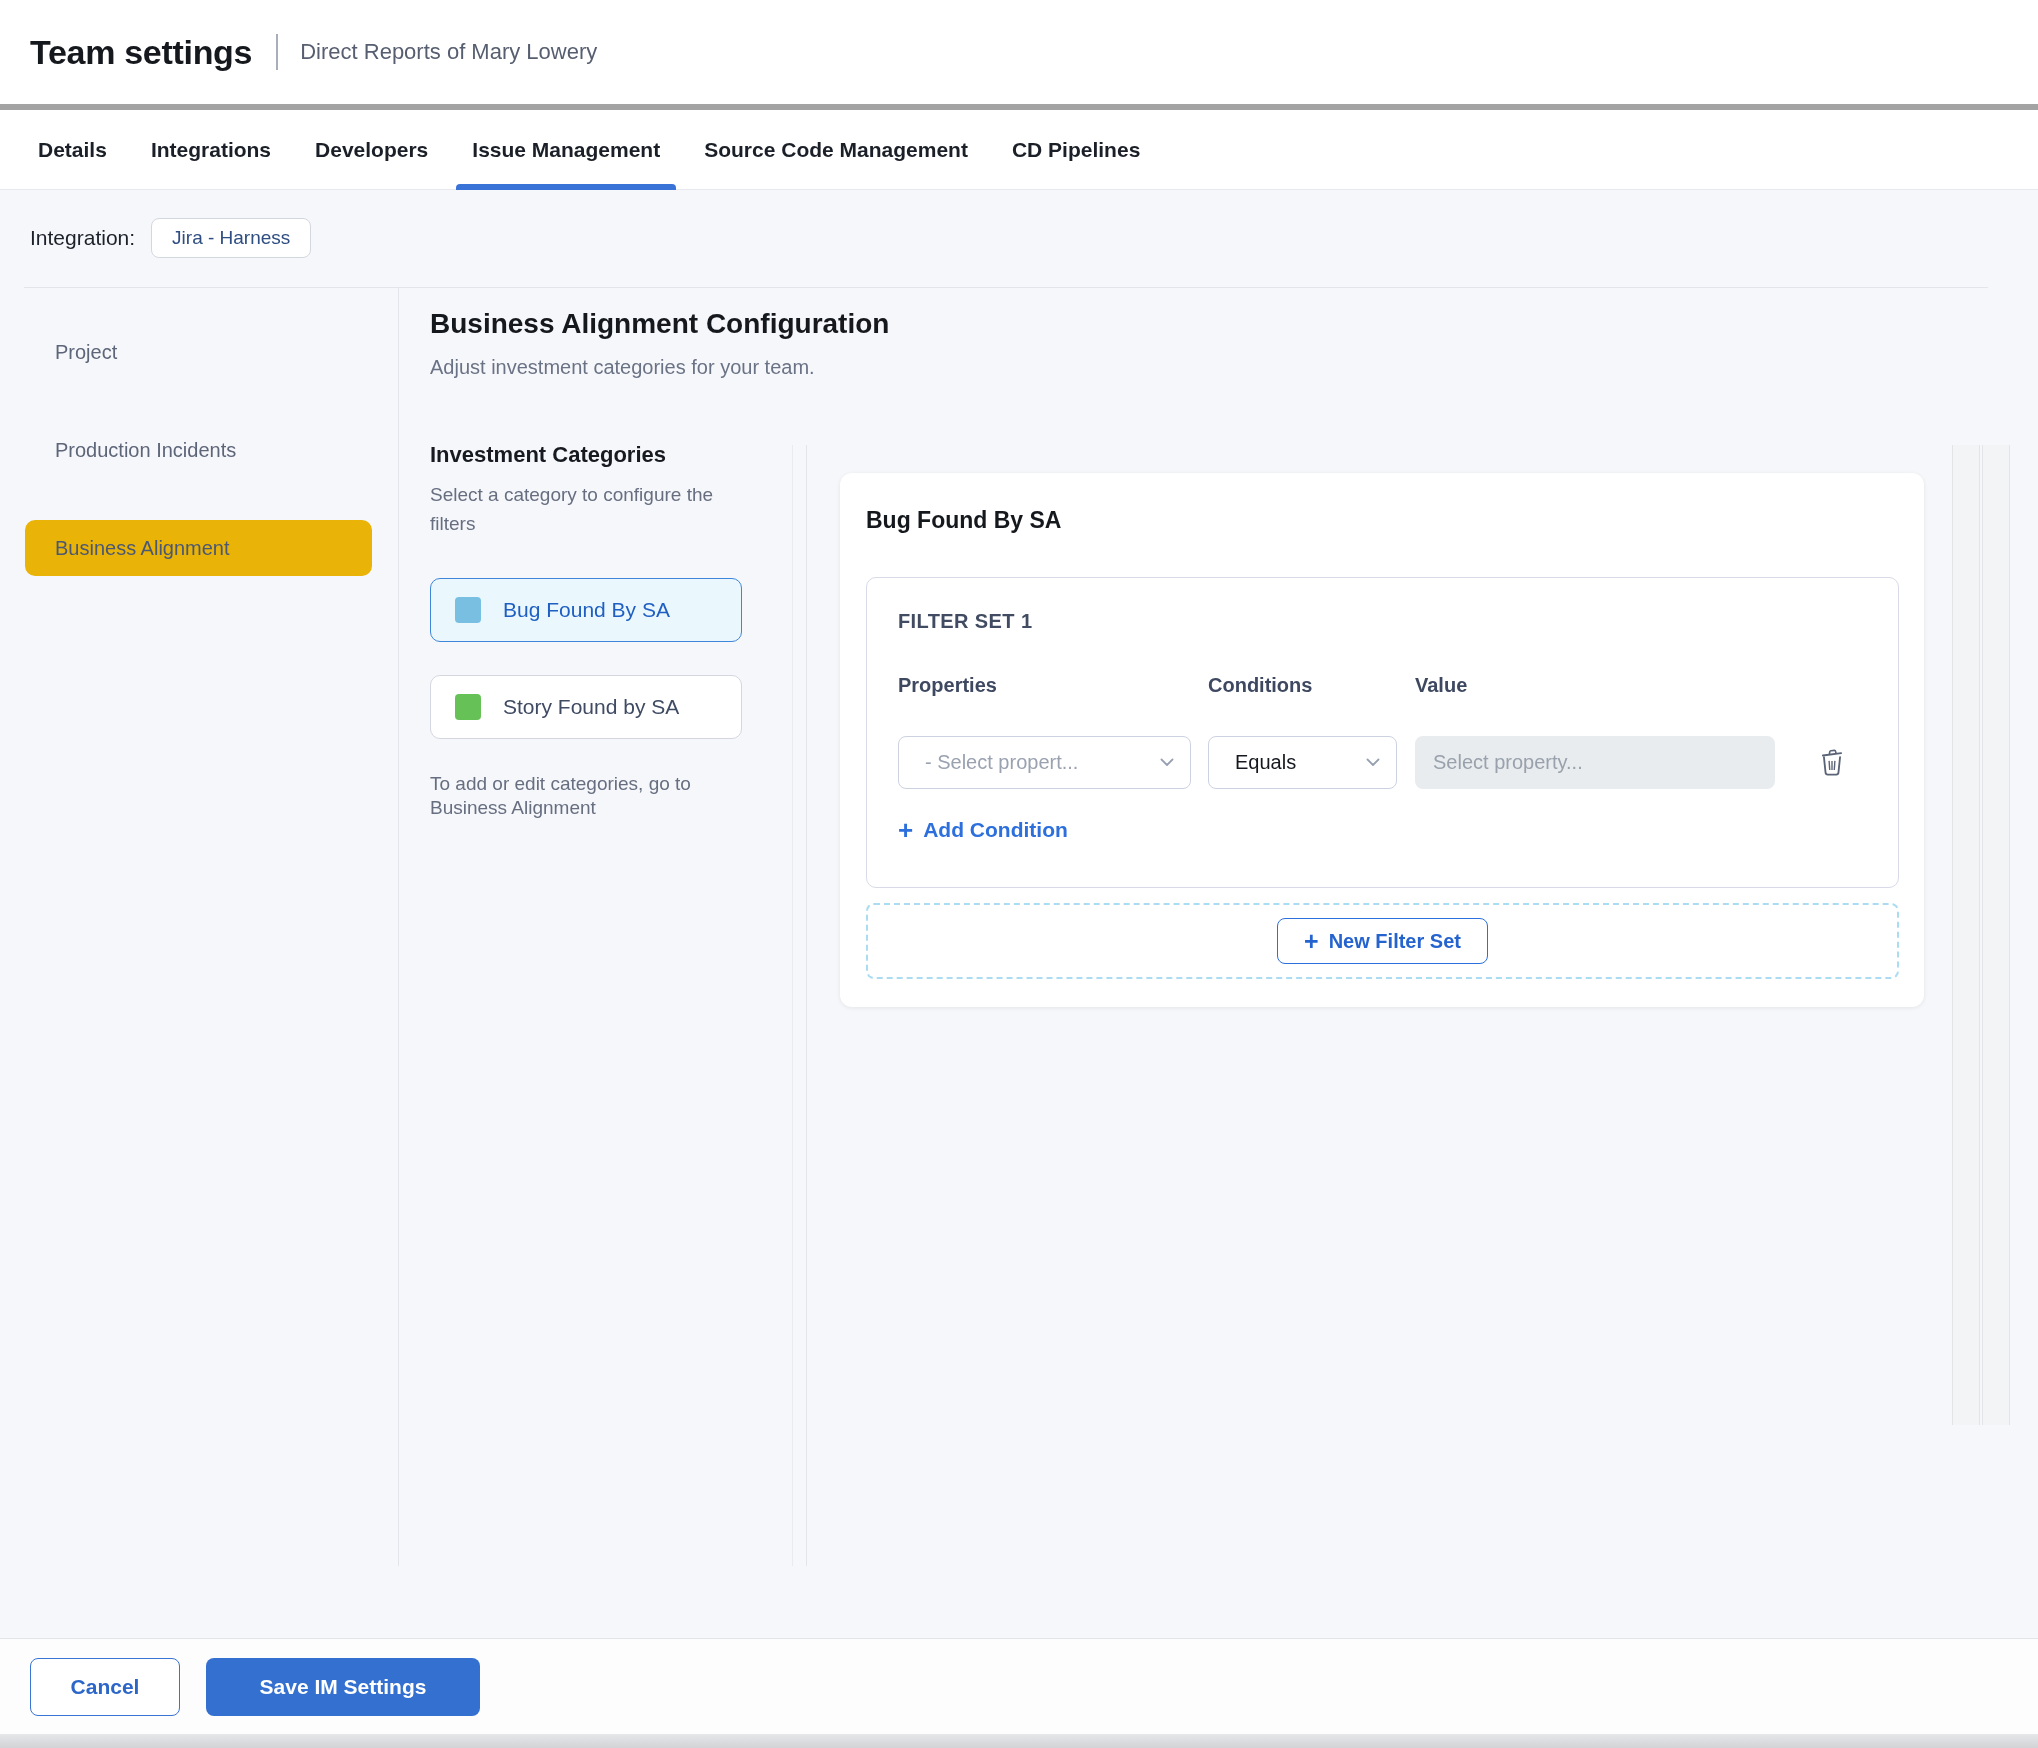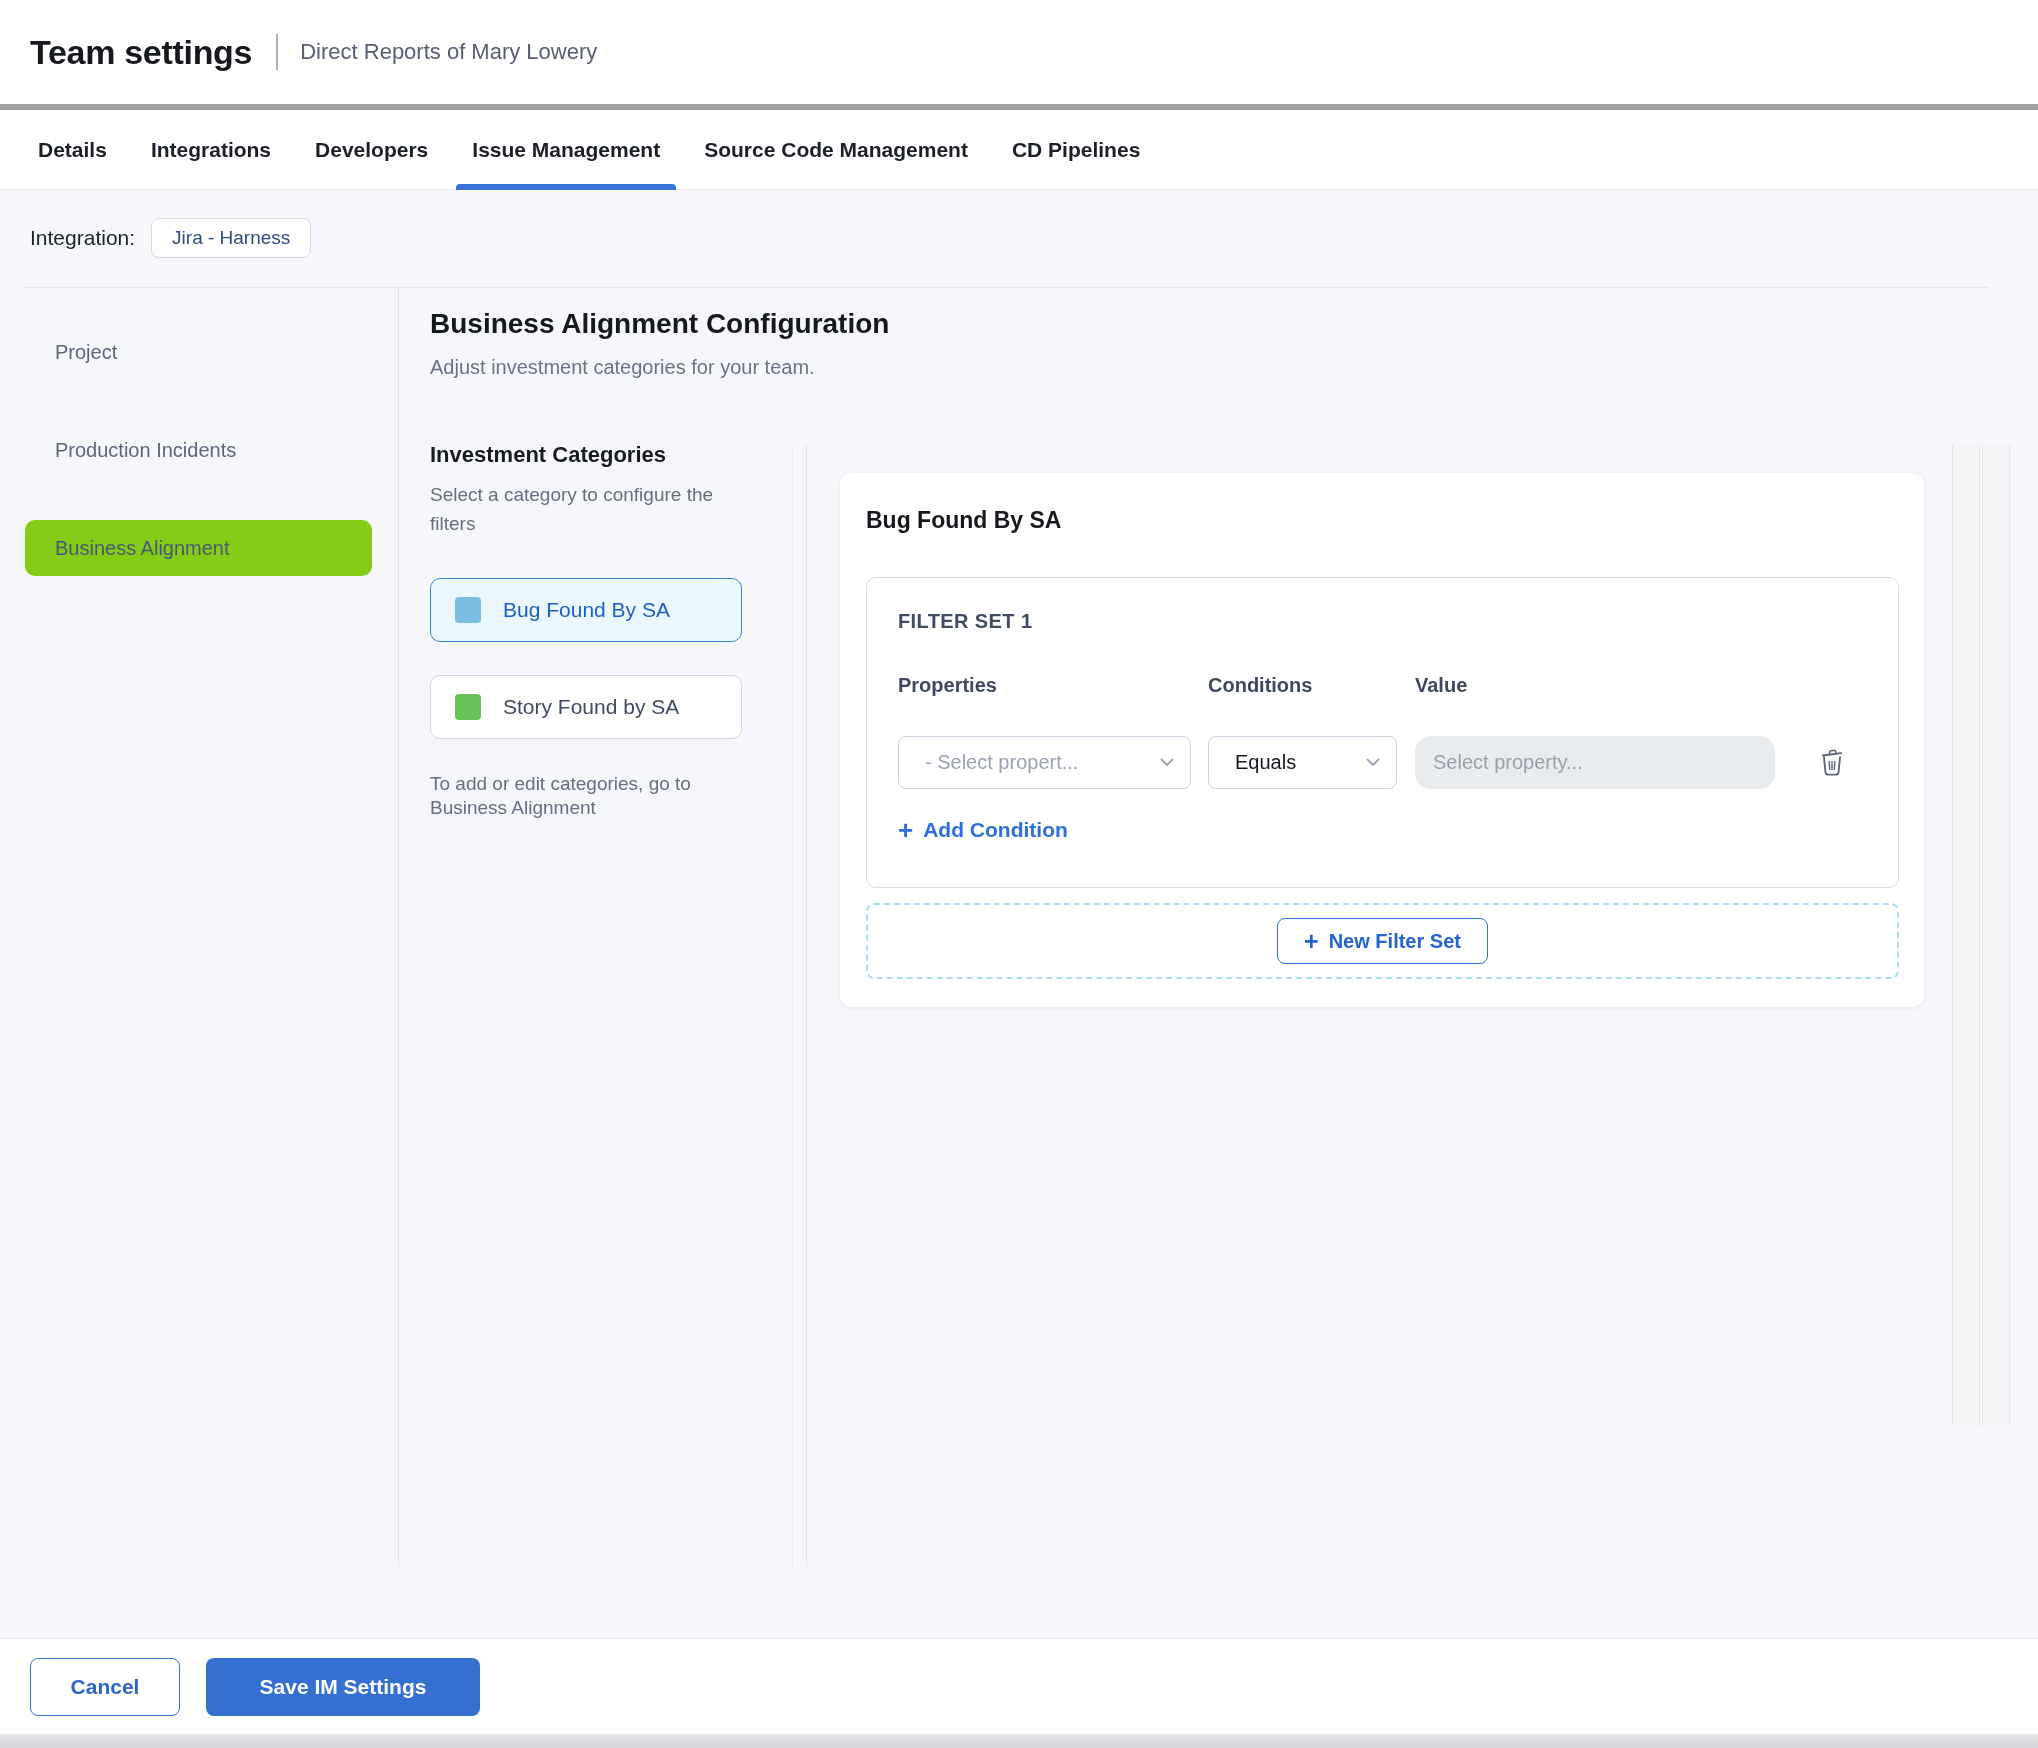--- a/index.html
+++ b/index.html
@@ -51,21 +51,21 @@
   
   .sidebar {
     position:absolute; left:0; top:98px; width:399px; height:1278px;
     border-right:1px solid #e3e5ea; padding-top:36px;
   }
   .side-item {
     height:56px; margin:0 26px 42px 25px; padding-left:30px;
     display:flex; align-items:center; border-radius:10px;
     font-size:20px; color:#5d6579; cursor:pointer;
   }
-  .side-item.selected { background:#84cc16; color:#4b5873; }
+  .side-item.selected { background:#eab308; color:#4b5873; }
   
   .cat-scroll-line { position:absolute; left:792px; top:255px; width:1px; height:1121px; background:#e9ebf0; }
   .cat-vdivider   { position:absolute; left:806px; top:255px; width:1px; height:1121px; background:#e3e5ea; }
   
   .main-head { position:absolute; left:430px; top:118px; }
   .main-head h2 { font-size:28px; font-weight:700; color:#15181d; margin-bottom:16px; }
   .main-head .sub { font-size:20px; color:#6a7285; }
   
   .categories { position:absolute; left:430px; top:252px; width:312px; }
   .categories h3 { font-size:22px; font-weight:700; color:#171a20; }
@@ -99,21 +99,21 @@
     border:1px solid #ccd2e0; border-radius:8px;
     display:flex; align-items:center; justify-content:space-between;
     padding:0 16px 0 26px; cursor:pointer;
   }
   .select-box.props { left:31px; width:293px; }
   .select-box.conds { left:341px; width:189px; }
   .select-box .ph { font-size:20px; color:#9aa2b1; white-space:nowrap; overflow:hidden; }
   .select-box .val { font-size:20px; color:#15181e; }
   .value-input {
     position:absolute; left:548px; top:158px; width:360px; height:53px;
-    background:#e8ecef; border:none; border-radius:16px; padding:0 18px;
+    background:#e8ecef; border:none; border-radius:8px; padding:0 18px;
     font-size:20px; color:#be185d; font-family:"Liberation Sans", sans-serif; outline:none;
   }
   .value-input::placeholder { color:#99a1ac; }
   .trash-btn { position:absolute; left:948px; top:166px; width:34px; height:36px; background:none; border:none; cursor:pointer; display:flex; align-items:center; justify-content:center; }
   .add-condition {
     position:absolute; left:31px; top:240px; display:flex; align-items:center;
     background:none; border:none; cursor:pointer;
     font-size:21px; font-weight:700; color:#2c6fdd; font-family:"Liberation Sans", sans-serif;
   }
   .add-condition .plus { font-size:26px; font-weight:700; margin-right:10px; line-height:20px; }

